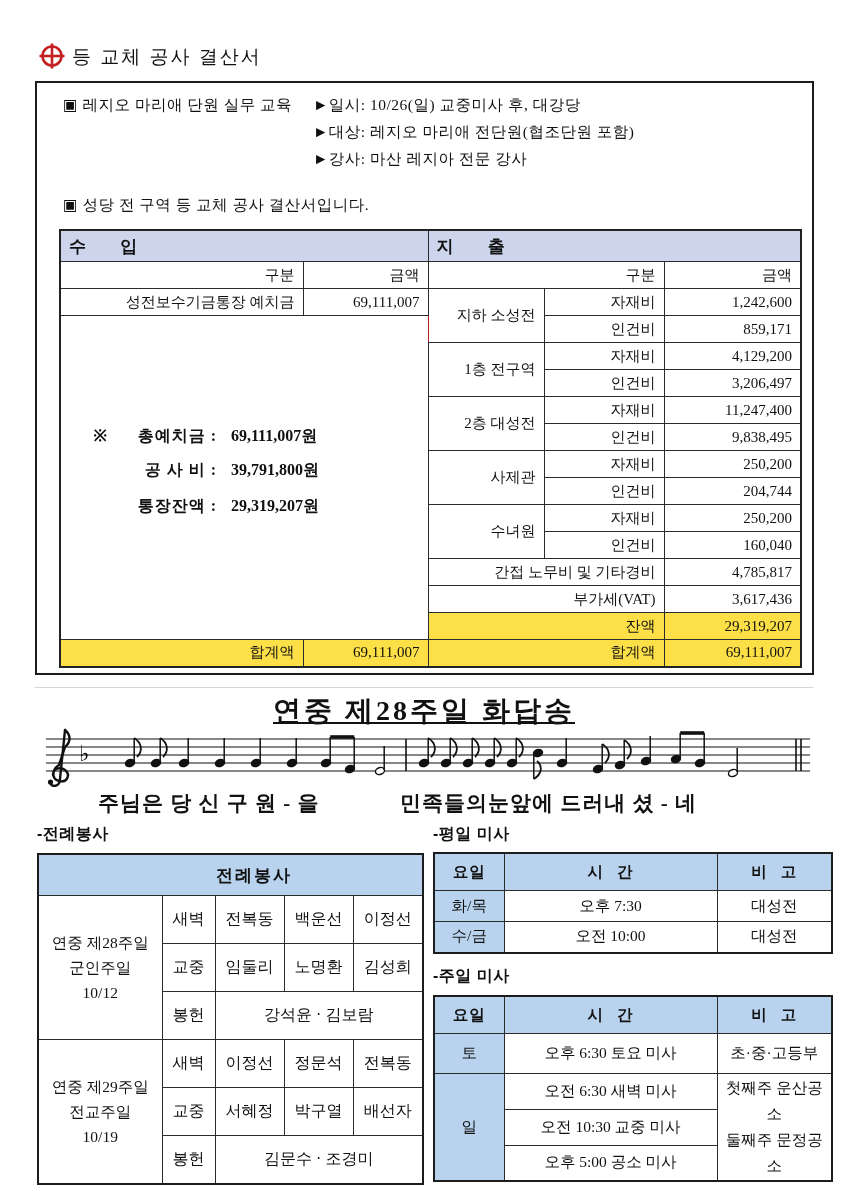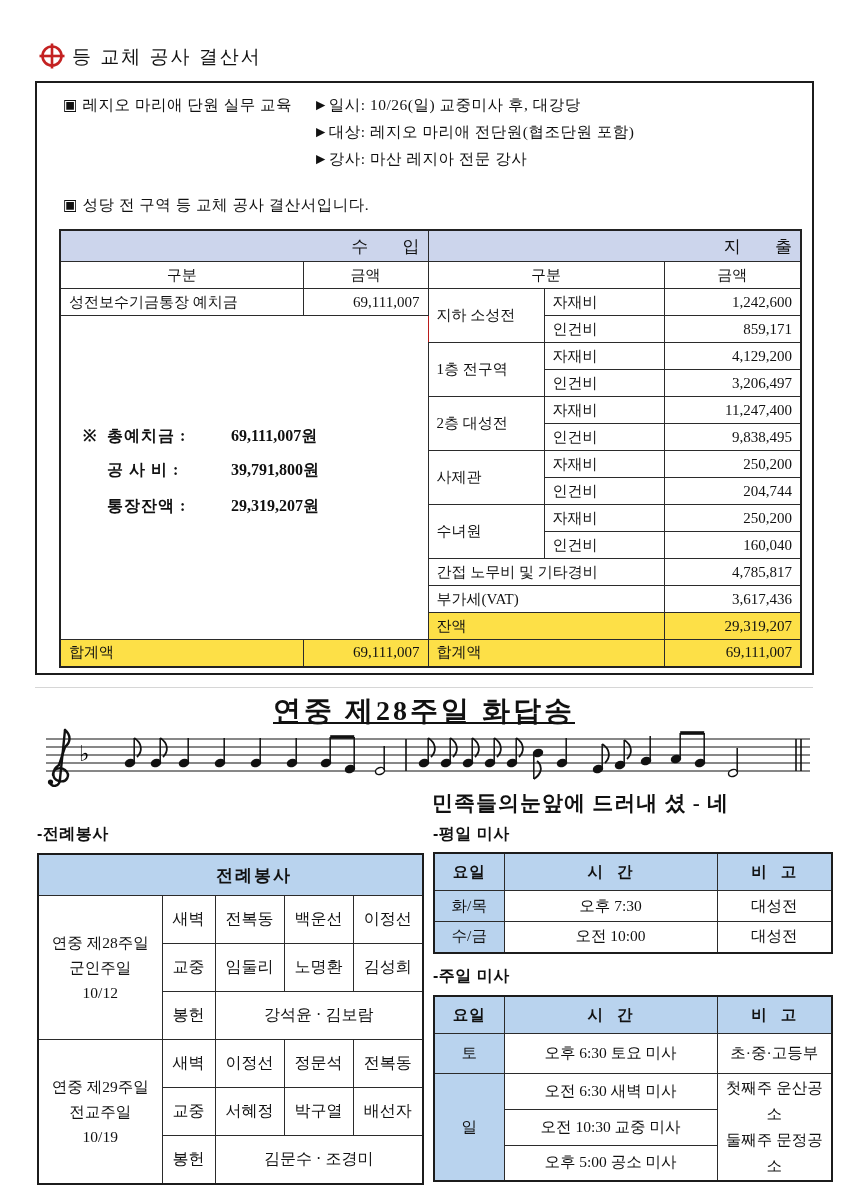--- a/index.html
+++ b/index.html
@@ -11,43 +11,43 @@
              letter-spacing:2px;font-family:"Liberation Sans","DejaVu Sans",sans-serif;}
   #cross-icon{position:absolute;left:38px;top:42px;}
 
   
   #notice-box{position:absolute;left:35px;top:81px;width:775px;height:590px;border:2px solid #1c1c1c;}
   .notice-text{position:absolute;font-size:15.5px;letter-spacing:.5px;white-space:nowrap;}
 
   
   table{border-collapse:collapse;table-layout:fixed;}
   #settle{position:absolute;left:22px;top:146px;width:741px;border:2px solid #222;}
-  #settle td,#settle th{border:1px solid #2b2b2b;font-size:15px;padding:0 8px;overflow:hidden;white-space:nowrap;}
-  #settle .hdr{background:#ccd5ec;font-size:17px;font-weight:normal;text-align:right;word-spacing:30px;height:30px;}
+  #settle td,#settle th{border:1px solid #2b2b2b;font-size:15px;padding:0 8px;overflow:hidden;white-space:nowrap;text-align:right;}
+  #settle .hdr{background:#ccd5ec;font-size:17px;font-weight:bold;text-align:left;word-spacing:30px;height:30px;}
   #settle .sub{text-align:center;height:27px;}
   #settle .r{height:27px;}
   #settle .amt{text-align:right;}
   #settle .hl{background:#fde047;}
   #settle .grp{border-left:1px solid #b91c1c;margin-top:24px;}
   #note-cell{vertical-align:middle;}
   .note-line{display:flex;align-items:baseline;font-size:16px;font-weight:bold;height:36px;padding-left:14px;}
   .note-mark{width:24px;}
   .note-label{width:110px;letter-spacing:1px;}
   .note-value{padding-left:14px;}
 
   
   #divider{position:absolute;left:35px;top:687px;width:778px;height:1px;background:#d6d6d6;}
 
   
   #psalm-title{position:absolute;left:0;top:692px;width:848px;text-align:center;
                font-size:28px;font-weight:bold;letter-spacing:3px;text-decoration:underline;}
   #staff{position:absolute;left:38px;top:727px;}
   .lyric{position:absolute;top:789px;font-size:21px;font-weight:bold;letter-spacing:1px;white-space:nowrap;}
   #lyric-left{left:98px;}
-  #lyric-right{left:432px;}
+  #lyric-right{left:400px;}
 
   
   .sec-label{position:absolute;font-size:16px;font-weight:bold;
              font-family:"Liberation Sans","DejaVu Sans",sans-serif;letter-spacing:.5px;}
 
   
   #lit{position:absolute;left:37px;top:853px;width:385px;border:2px solid #1c1c1c;}
   #lit td,#lit th{border:1px solid #2b2b2b;font-size:16px;text-align:center;overflow:hidden;}
   #lit th{background:#b9d3ee;font-size:17px;font-weight:bold;height:38px;letter-spacing:2px;padding-left:48px;}
   #lit .rr{height:48px;}
@@ -263,20 +263,21 @@
         <ellipse cx="662" cy="36" rx="4.6" ry="3.4" transform="rotate(-18 662 36)" fill="#111" stroke="#111" stroke-width="1.4"></ellipse>
         <line x1="642.2" y1="31" x2="642.2" y2="6" stroke="#111" stroke-width="1.5"></line>
         <line x1="666.2" y1="35" x2="666.2" y2="6" stroke="#111" stroke-width="1.5"></line>
         <line x1="642.2" y1="6" x2="666.2" y2="6" stroke="#111" stroke-width="3.6"></line>
         <ellipse cx="695" cy="46" rx="4.6" ry="3.4" transform="rotate(-18 695 46)" fill="#fff" stroke="#111" stroke-width="1.4"></ellipse>
         <line x1="699.2" y1="45" x2="699.2" y2="21" stroke="#111" stroke-width="1.5"></line>
         <line x1="758" y1="12" x2="758" y2="44" stroke="#111" stroke-width="1.6"></line>
         <line x1="763" y1="12" x2="763" y2="44" stroke="#111" stroke-width="1.6"></line>
       </g>
   </svg>
+  <div class="lyric" id="lyric-left">주님은 당 신 구 원 - 을</div>
   <div class="lyric" id="lyric-right">민족들의눈앞에 드러내 셨 - 네</div>
 
   <div class="sec-label" style="left:37px;top:824px;">-전례봉사</div>
   <table id="lit">
     <colgroup>
         <col style="width:124px">
         <col style="width:53px">
         <col style="width:69px">
         <col style="width:69px">
         <col style="width:70px">

